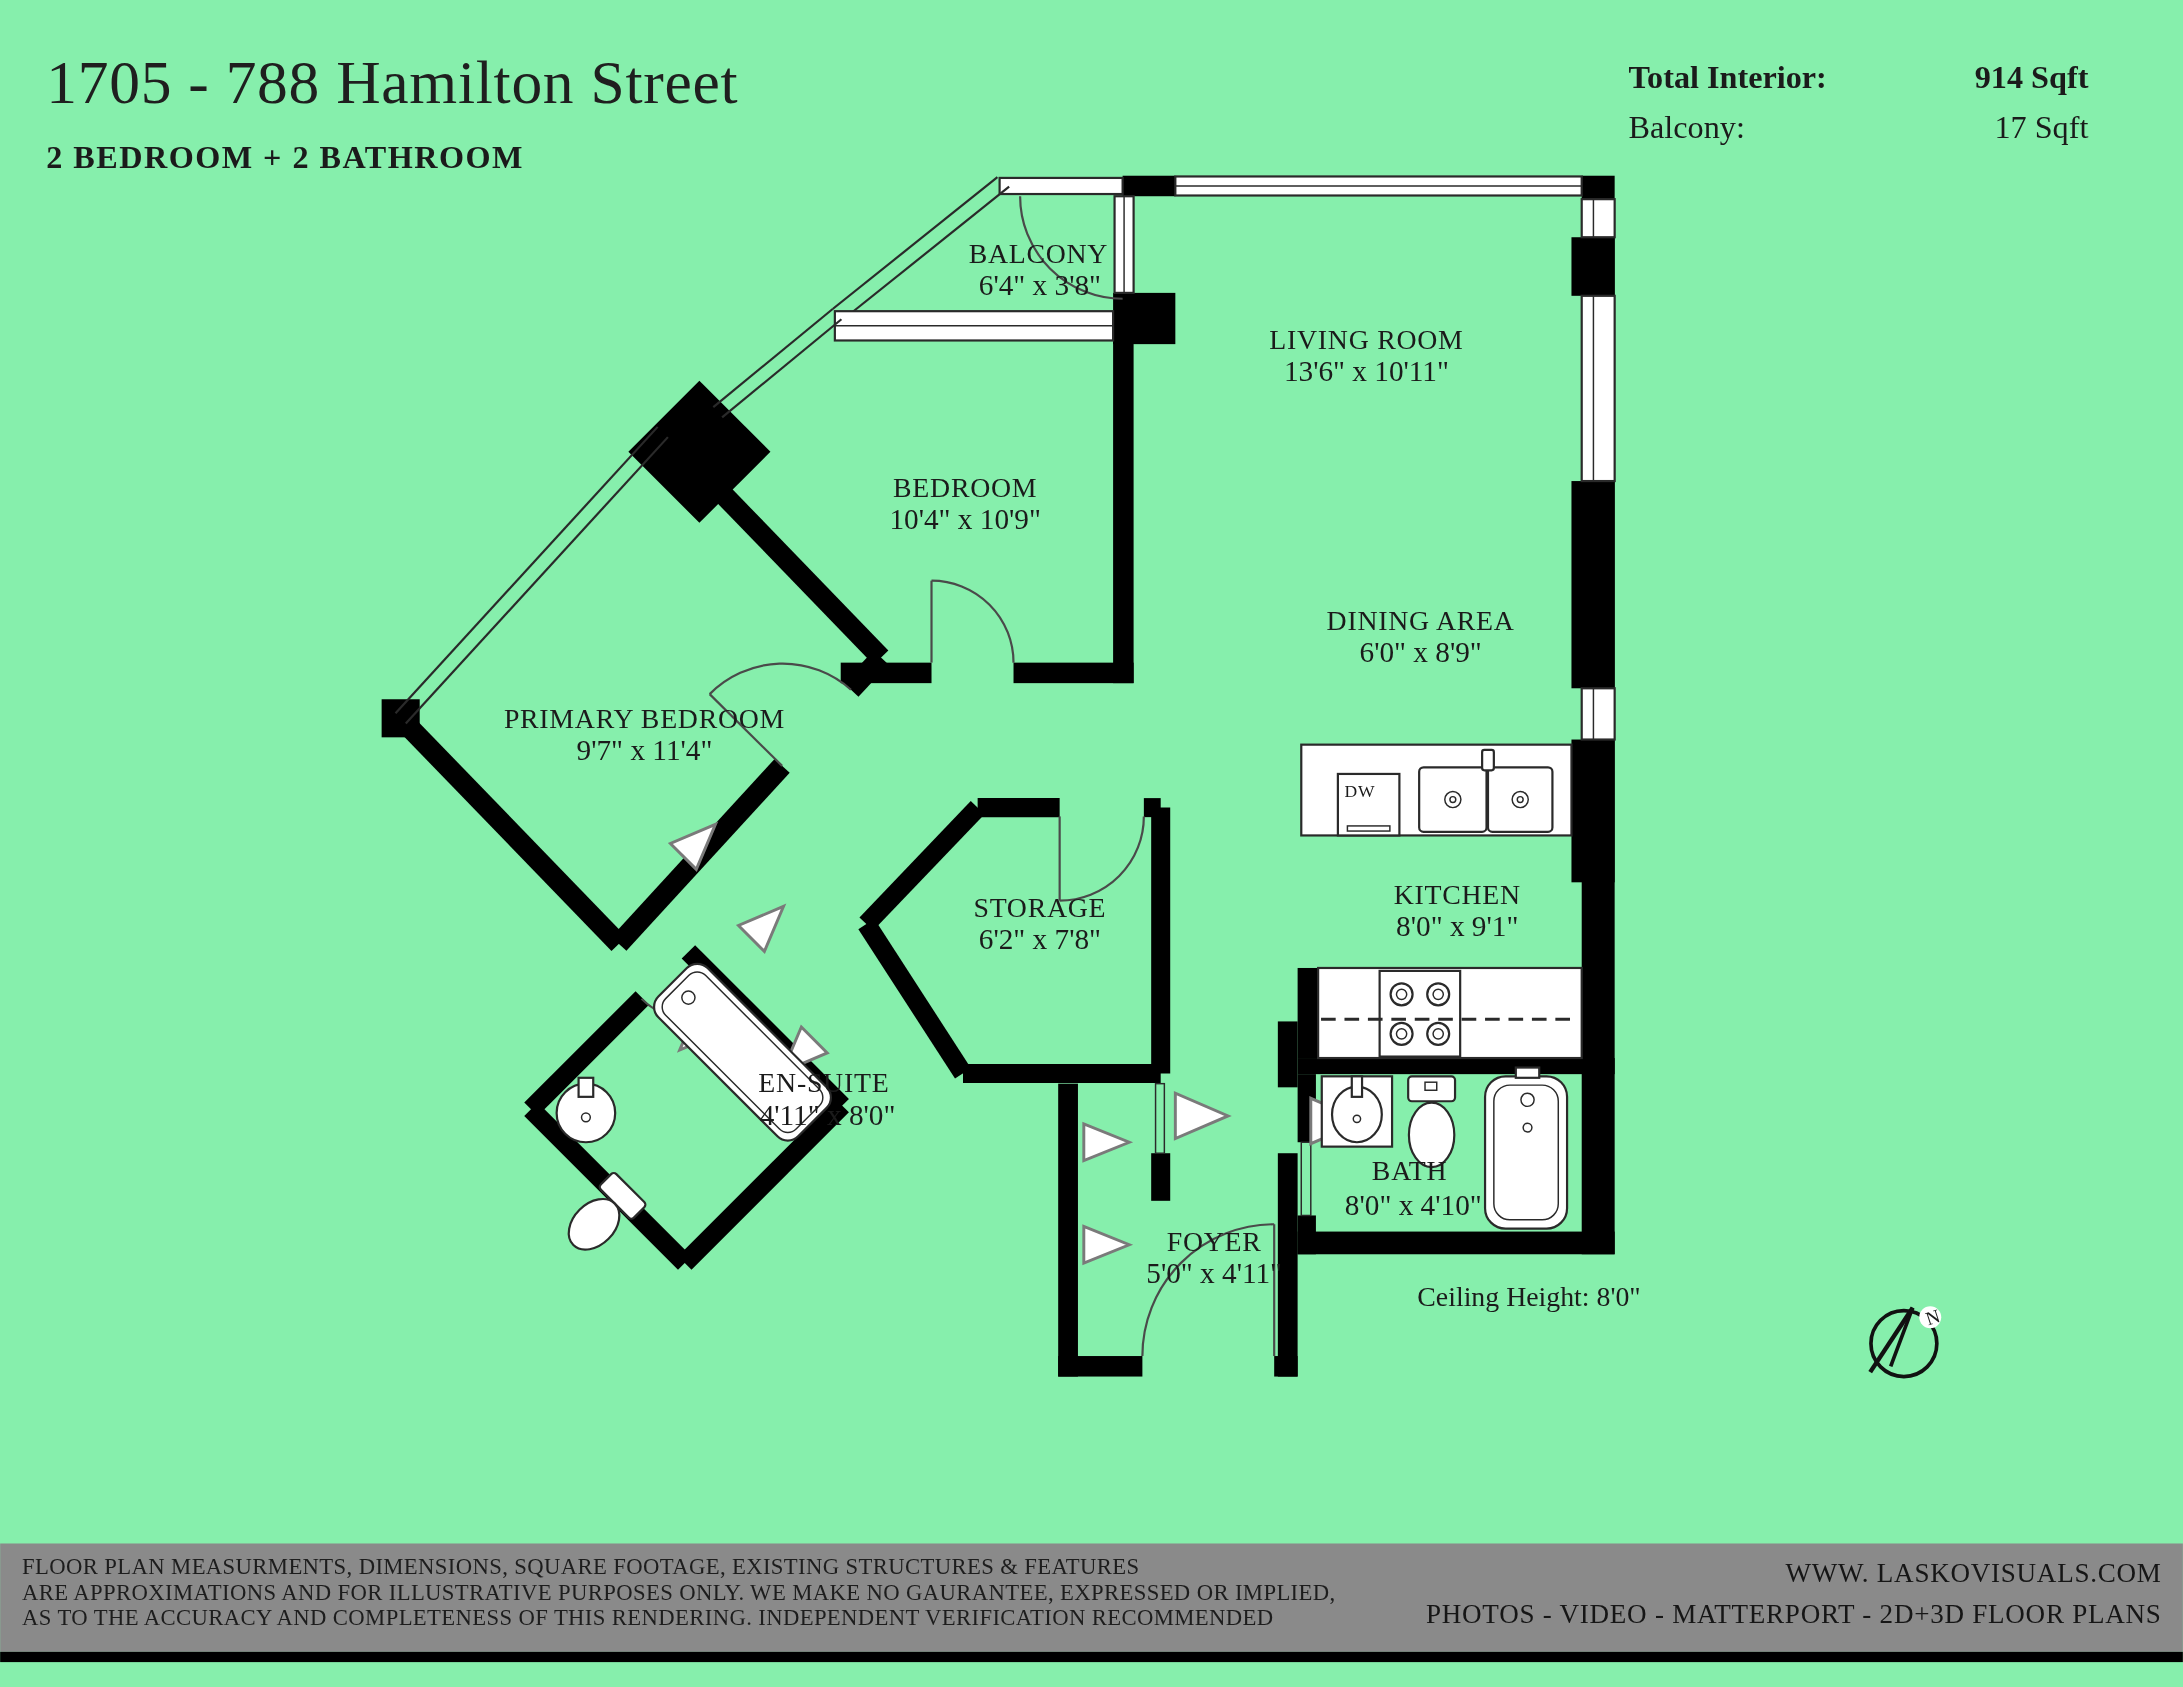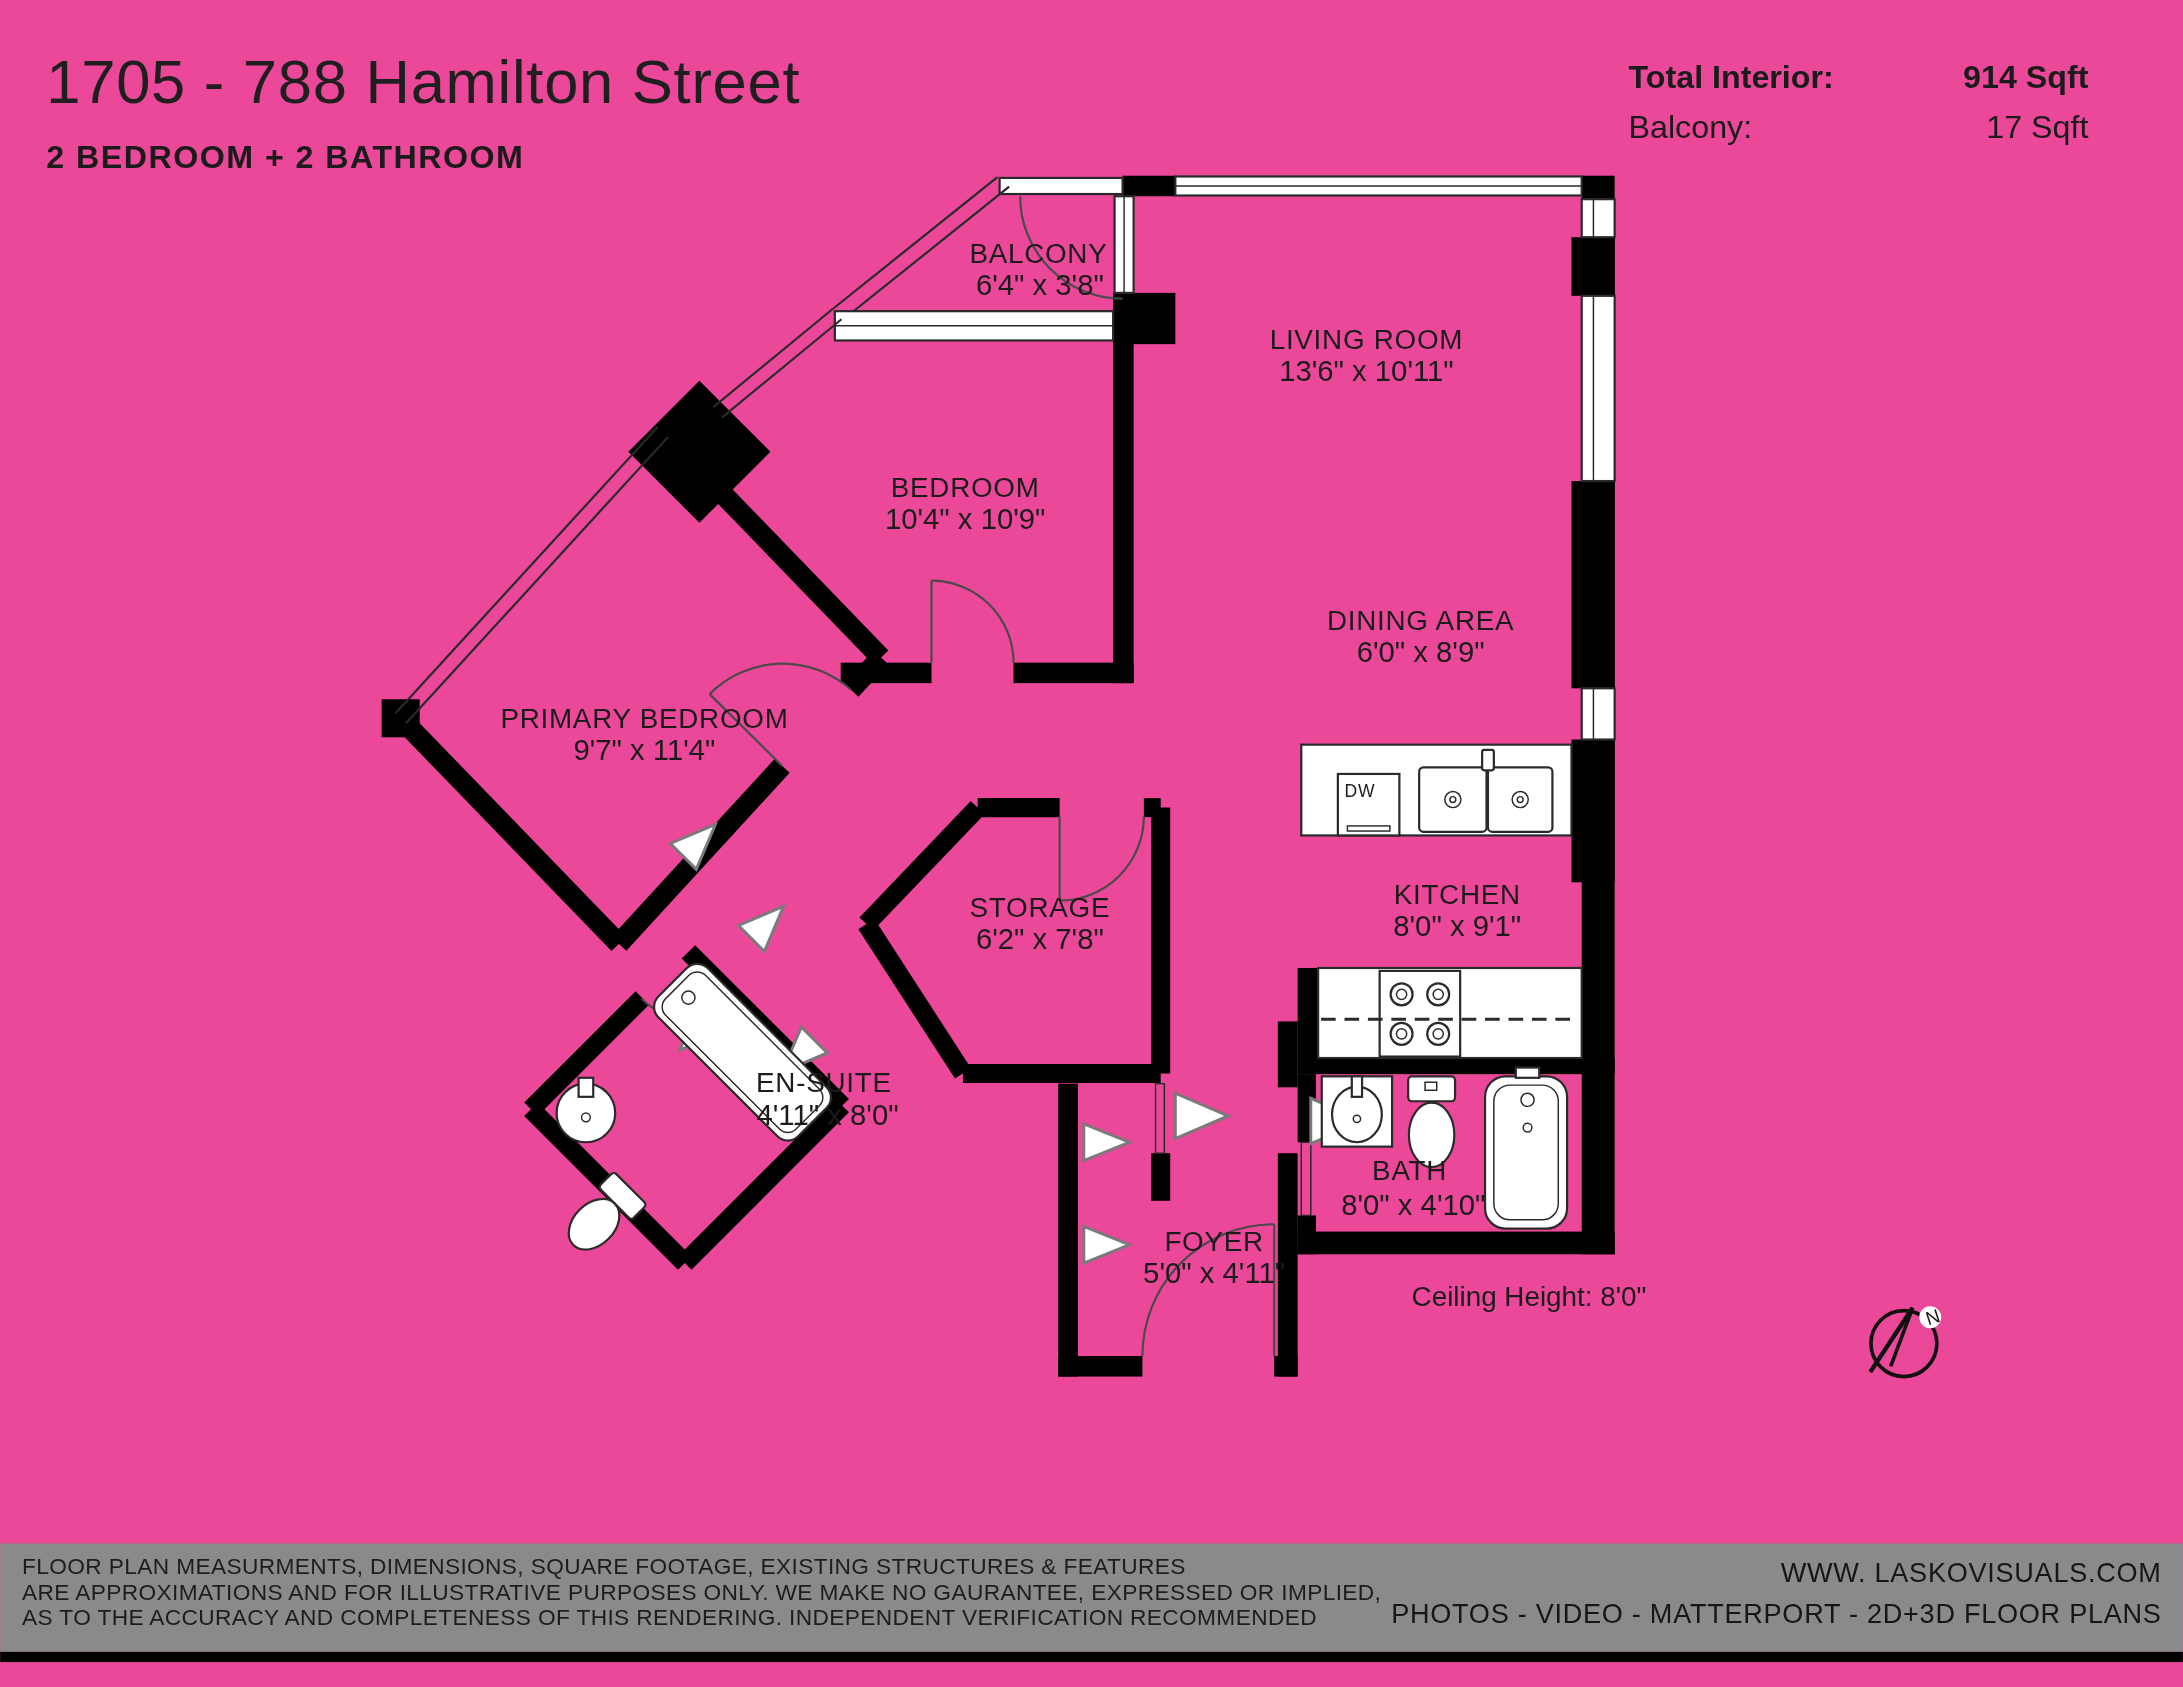--- a/index.html
+++ b/index.html
@@ -1,17 +1,17 @@
 <!DOCTYPE html>
 <html style="font-size:11.7px"><head>
 <meta charset="utf-8">
 <style>
   html,body{margin:0;padding:0;background:#fff;}
-  #page{position:relative;width:2183px;height:1687px;background:#ec4899;overflow:hidden;
-        font-family:Liberation Sans, sans-serif;}
+  #page{position:relative;width:2183px;height:1687px;background:#86efac;overflow:hidden;
+        font-family:Liberation Serif, serif;}
   svg{position:absolute;left:0;top:0;}
   text{fill:#1b1b1b;}
   .room-name{font-size:38px;letter-spacing:1px;}
   .room-dims{font-size:40px;}
   .title{font-size:84px;letter-spacing:1px;fill:#1f1f1f;}
   .subtitle{font-size:44px;font-weight:bold;letter-spacing:2px;}
   .sqft{font-size:44px;}
   .sqft-bold{font-size:44px;font-weight:bold;}
   .note{font-size:38px;}
   .dw{font-size:24px;letter-spacing:1px;}

